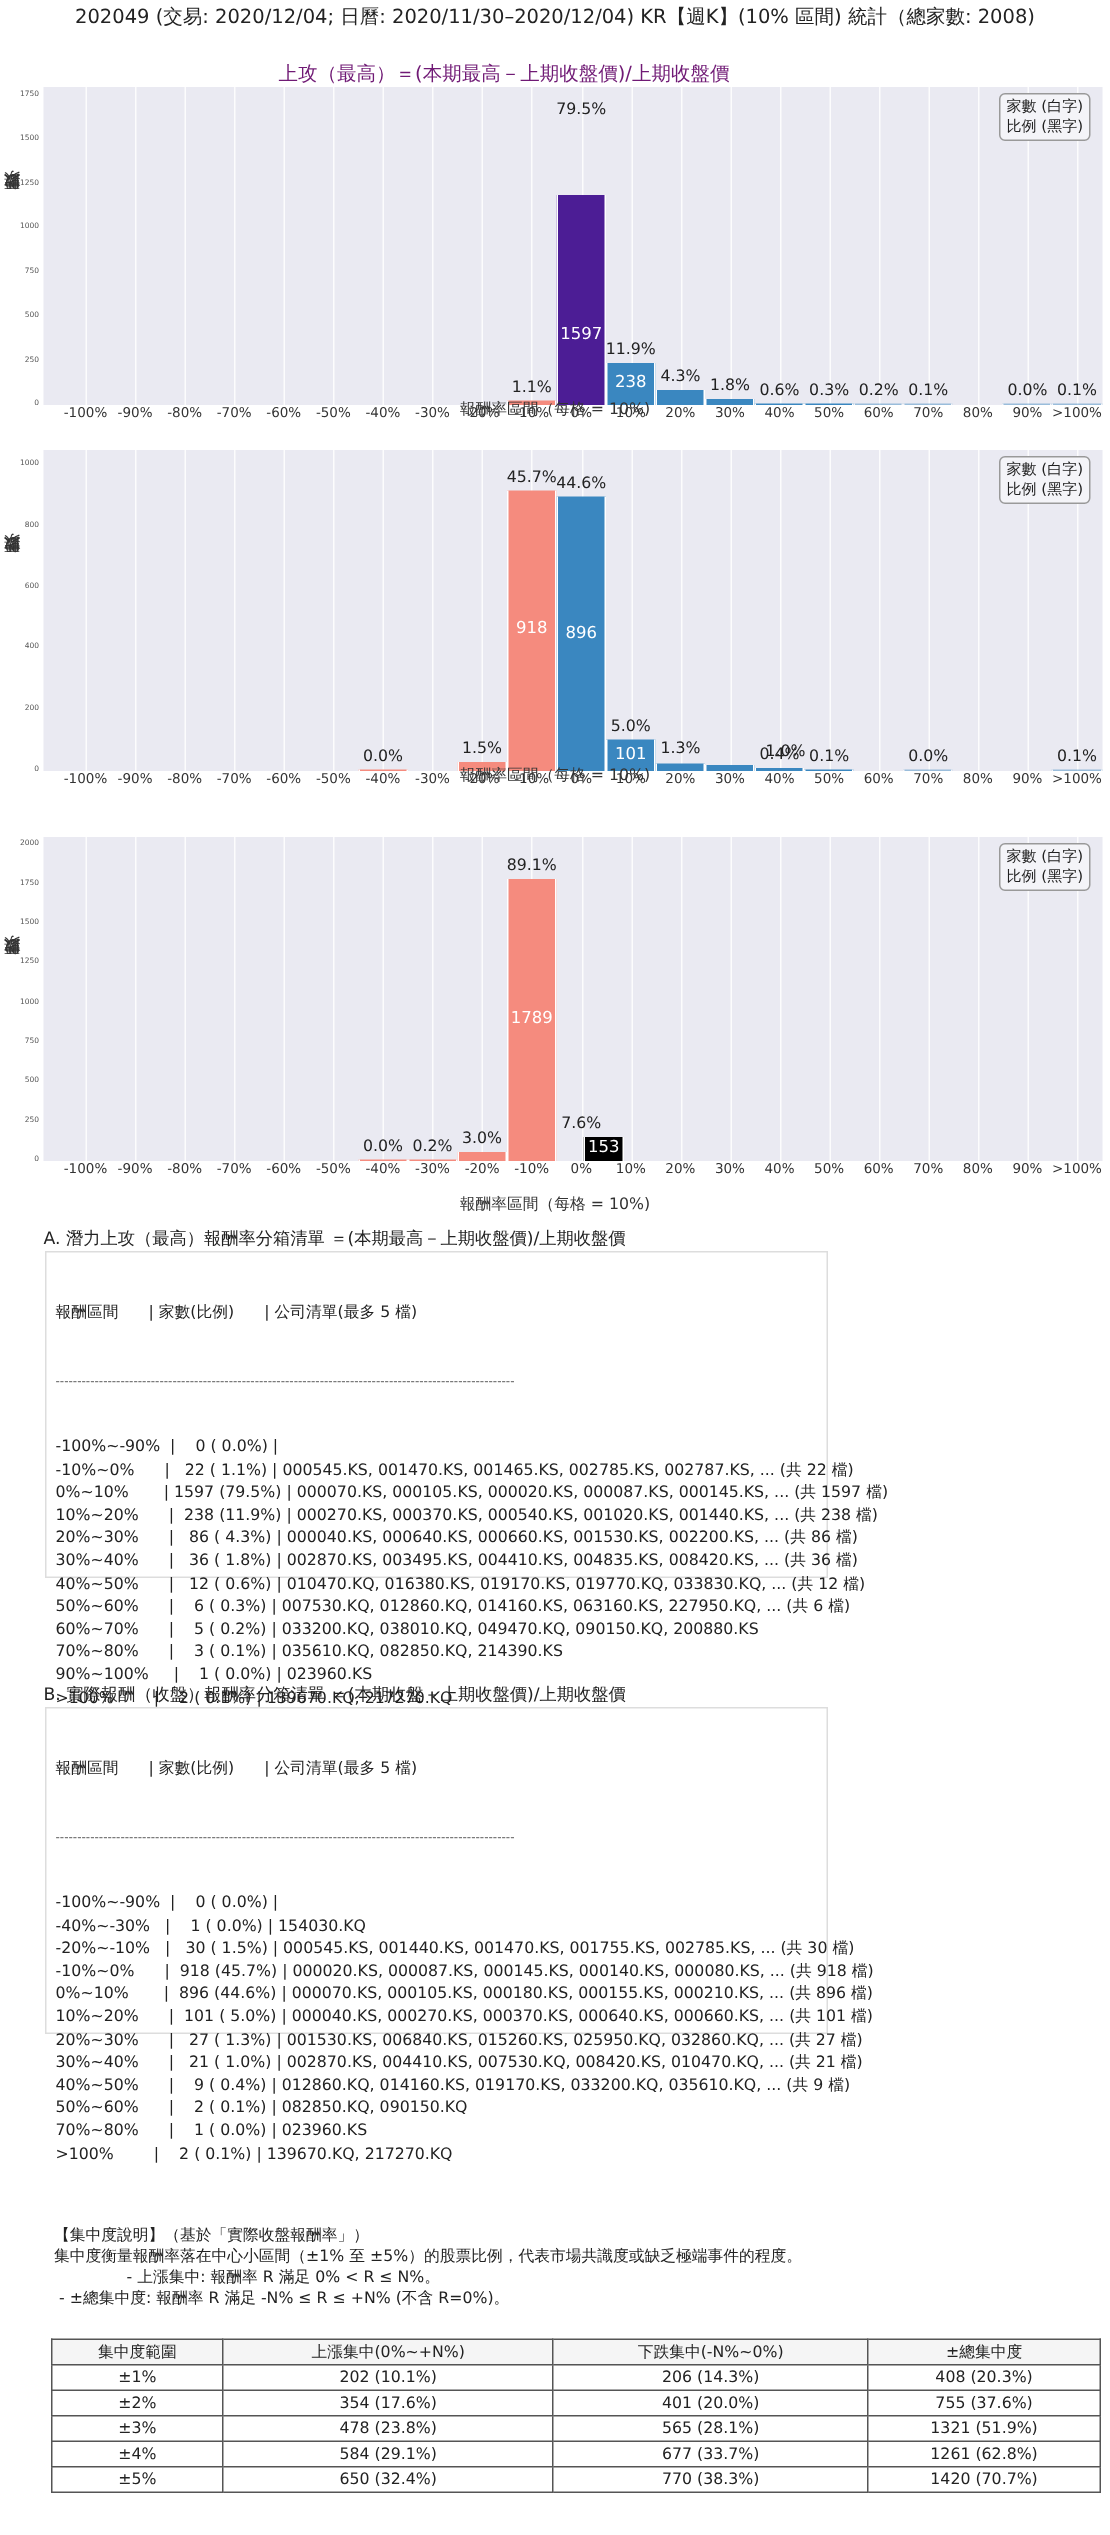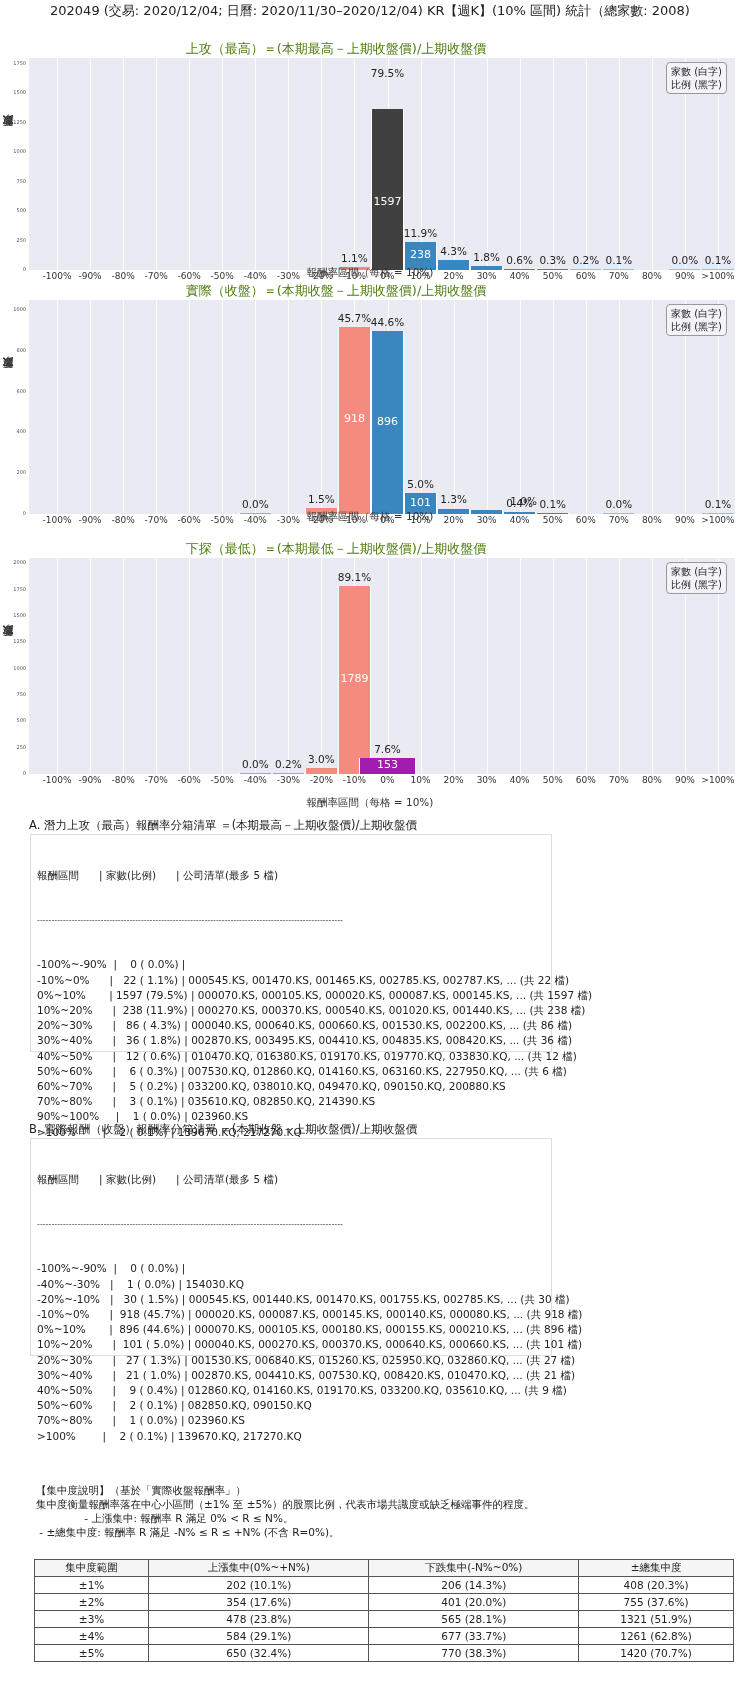--- a/index.html
+++ b/index.html
@@ -1,20 +1,20 @@
 <!DOCTYPE html>
 <html><head>
 <meta charset="utf-8">
 <style>
   html, body { margin:0; padding:0; background:#ffffff; }
   body { width:740px; height:1690px; position:relative; overflow:hidden;
          font-family: "DejaVu Sans", "Liberation Sans", sans-serif; color:#222; }
   .main-title { position:absolute; left:0; top:2px; width:740px; text-align:center; font-size:13px; color:#222; }
   .chart { position:absolute; left:0; width:740px; }
-  .chart-title { position:absolute; left:0; width:672px; text-align:center; font-size:13px; color:#4d7c0f; top:0; }
+  .chart-title { position:absolute; left:0; width:672px; text-align:center; font-size:13px; color:#701a75; top:0; }
   .plot { position:absolute; left:29px; width:706px; background:#eaeaf2; }
   .vgrid { position:absolute; top:0; bottom:0; width:1px; background:#ffffff; opacity:0.85; }
   .ytick { position:absolute; left:0; width:26px; text-align:right; font-size:5px; color:#555; }
   .ylabel { position:absolute; left:2px; font-size:11px; color:#333; writing-mode:vertical-rl; transform:rotate(180deg); }
   .xtick { position:absolute; font-size:9px; color:#333; text-align:center; width:40px; margin-left:-20px; }
   .xlabel { position:absolute; left:0; width:740px; text-align:center; font-size:10.5px; color:#333; }
   .bar { position:absolute; bottom:0; box-sizing:border-box; border-left:1px solid #fff; border-right:1px solid #fff; }
   .bar-count { position:absolute; left:0; right:0; text-align:center; font-size:11px; color:#ffffff; }
   .bar-pct { position:absolute; width:50px; margin-left:-25px; text-align:center; font-size:10.5px; color:#222; }
   .legend { position:absolute; right:8px; top:4px; border:1px solid #999; border-radius:4px; background:#f4f4f8;
@@ -50,21 +50,21 @@
       <div class="vgrid" style="left: 424.6px;"></div>
       <div class="vgrid" style="left: 457.65px;"></div>
       <div class="vgrid" style="left: 490.7px;"></div>
       <div class="vgrid" style="left: 523.75px;"></div>
       <div class="vgrid" style="left: 556.8px;"></div>
       <div class="vgrid" style="left: 589.85px;"></div>
       <div class="vgrid" style="left: 622.9px;"></div>
       <div class="vgrid" style="left: 655.95px;"></div>
       <div class="vgrid" style="left: 689px;"></div>
       <div class="bar" style="left: 308.925px; width: 33.05px; height: 2.59111px; background: rgb(245, 139, 126);"></div>
-      <div class="bar" style="left: 341.975px; width: 33.05px; height: 161px; background: #404040;">
+      <div class="bar" style="left: 341.975px; width: 33.05px; height: 140px; background: #4c1d95;">
         <div class="bar-count" style="top: 86.0456px;">1597</div>
       </div>
       <div class="bar" style="left: 375.025px; width: 33.05px; height: 28.0311px; background: rgb(58, 135, 192);">
         <div class="bar-count" style="top: 6.01556px;">238</div>
       </div>
       <div class="bar" style="left: 408.075px; width: 33.05px; height: 10.1289px; background: rgb(58, 135, 192);"></div>
       <div class="bar" style="left: 441.125px; width: 33.05px; height: 4.24px; background: rgb(58, 135, 192);"></div>
       <div class="bar" style="left: 474.175px; width: 33.05px; height: 1.5px; background: rgb(58, 135, 192);"></div>
       <div class="bar" style="left: 507.225px; width: 33.05px; height: 1.5px; background: rgb(58, 135, 192);"></div>
       <div class="bar" style="left: 540.275px; width: 33.05px; height: 1.5px; background: rgb(58, 135, 192); opacity: 0.45;"></div>
@@ -114,21 +114,20 @@
     <div class="bar-pct" style="left: 486.65px; top: 210.76px;">1.8%</div>
     <div class="bar-pct" style="left: 519.7px; top: 213.5px;">0.6%</div>
     <div class="bar-pct" style="left: 552.75px; top: 213.5px;">0.3%</div>
     <div class="bar-pct" style="left: 585.8px; top: 213.5px;">0.2%</div>
     <div class="bar-pct" style="left: 618.85px; top: 213.5px;">0.1%</div>
     <div class="bar-pct" style="left: 684.95px; top: 213.5px;">0.0%</div>
     <div class="bar-pct" style="left: 718px; top: 213.5px;">0.1%</div>
   </div>
 
 <div class="chart" style="top:282px;height:256px;">
-  <div class="chart-title">實際（收盤）＝(本期收盤－上期收盤價)/上期收盤價</div>
   <div class="plot" style="top:18px;height:214px;">
       <div class="vgrid" style="left: 28px;"></div>
       <div class="vgrid" style="left: 61.05px;"></div>
       <div class="vgrid" style="left: 94.1px;"></div>
       <div class="vgrid" style="left: 127.15px;"></div>
       <div class="vgrid" style="left: 160.2px;"></div>
       <div class="vgrid" style="left: 193.25px;"></div>
       <div class="vgrid" style="left: 226.3px;"></div>
       <div class="vgrid" style="left: 259.35px;"></div>
       <div class="vgrid" style="left: 292.4px;"></div>
@@ -202,21 +201,20 @@
     <div class="bar-pct" style="left: 420.55px; top: 196.415px;">5.0%</div>
     <div class="bar-pct" style="left: 453.6px; top: 211.497px;">1.3%</div>
     <div class="bar-pct" style="left: 486.65px; top: 212.72px; padding-left: 37px;">1.0%</div>
     <div class="bar-pct" style="left: 519.7px; top: 215.166px;">0.4%</div>
     <div class="bar-pct" style="left: 552.75px; top: 215.5px;">0.1%</div>
     <div class="bar-pct" style="left: 618.85px; top: 215.5px;">0.0%</div>
     <div class="bar-pct" style="left: 718px; top: 215.5px;">0.1%</div>
   </div>
 
 <div class="chart" style="top:540px;height:276px;">
-  <div class="chart-title">下探（最低）＝(本期最低－上期收盤價)/上期收盤價</div>
   <div class="plot" style="top:18px;height:216px;">
       <div class="vgrid" style="left: 28px;"></div>
       <div class="vgrid" style="left: 61.05px;"></div>
       <div class="vgrid" style="left: 94.1px;"></div>
       <div class="vgrid" style="left: 127.15px;"></div>
       <div class="vgrid" style="left: 160.2px;"></div>
       <div class="vgrid" style="left: 193.25px;"></div>
       <div class="vgrid" style="left: 226.3px;"></div>
       <div class="vgrid" style="left: 259.35px;"></div>
       <div class="vgrid" style="left: 292.4px;"></div>
@@ -231,21 +229,21 @@
       <div class="vgrid" style="left: 589.85px;"></div>
       <div class="vgrid" style="left: 622.9px;"></div>
       <div class="vgrid" style="left: 655.95px;"></div>
       <div class="vgrid" style="left: 689px;"></div>
       <div class="bar" style="left: 209.775px; width: 33.05px; height: 1.5px; background: rgb(245, 139, 126);"></div>
       <div class="bar" style="left: 242.825px; width: 33.05px; height: 1.5px; background: rgb(245, 139, 126);"></div>
       <div class="bar" style="left: 275.875px; width: 33.05px; height: 6.32195px; background: rgb(245, 139, 126);"></div>
       <div class="bar" style="left: 308.925px; width: 33.05px; height: 188.5px; background: rgb(245, 139, 126);">
         <div class="bar-count" style="top: 86.2498px;">1789</div>
       </div>
-      <div class="bar" style="left: 330px; width: 57px; height: 16.121px; background: #a21caf;">
+      <div class="bar" style="left: 360px; width: 27px; height: 16.121px; background: #000000;">
         <div class="bar-count" style="top: 0.0604878px;">153</div>
       </div>
       <div class="legend">
         <div>家數 (白字)</div>
         <div>比例 (黑字)</div>
       </div>
     </div>
   <div class="ylabel" style="top:105px;">股票家數</div>
   <div class="xlabel" style="top:256px;">報酬率區間（每格 = 10%)</div>
 <div class="ytick" style="top: 230px;">0</div>

